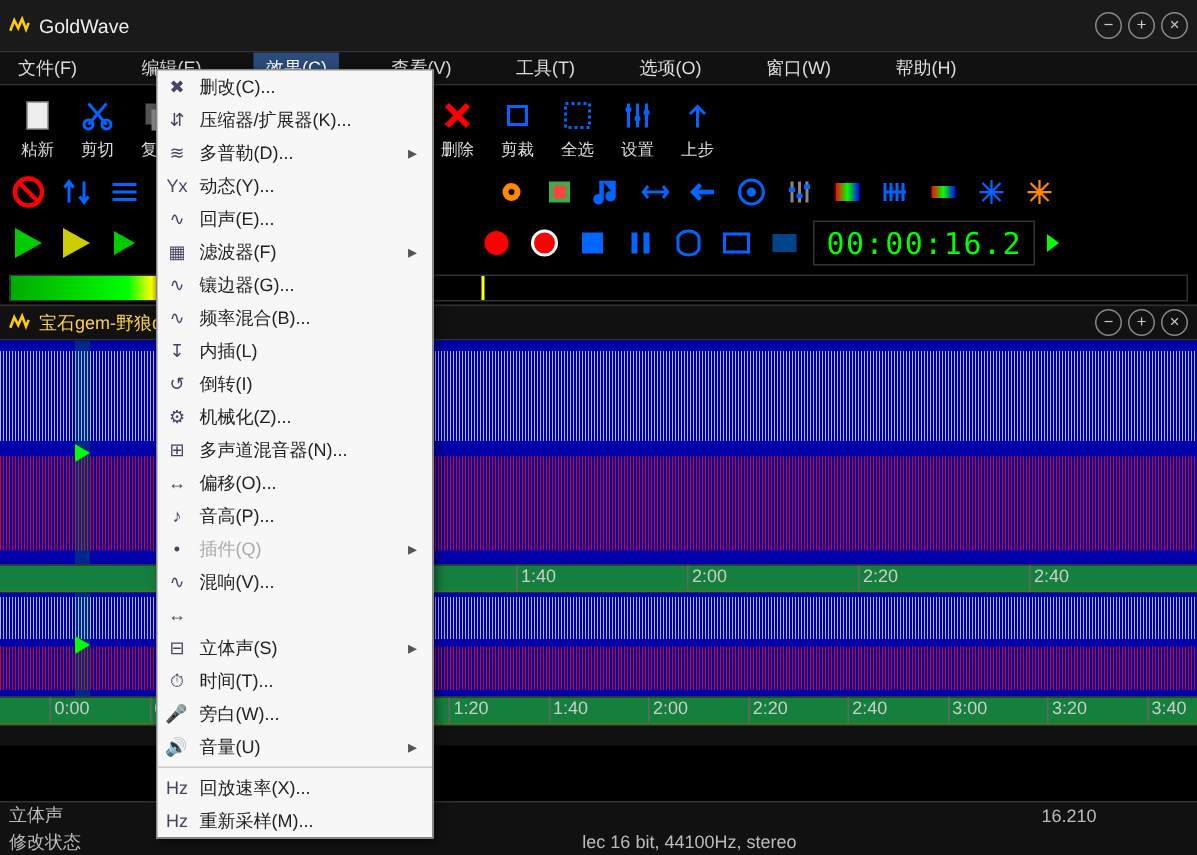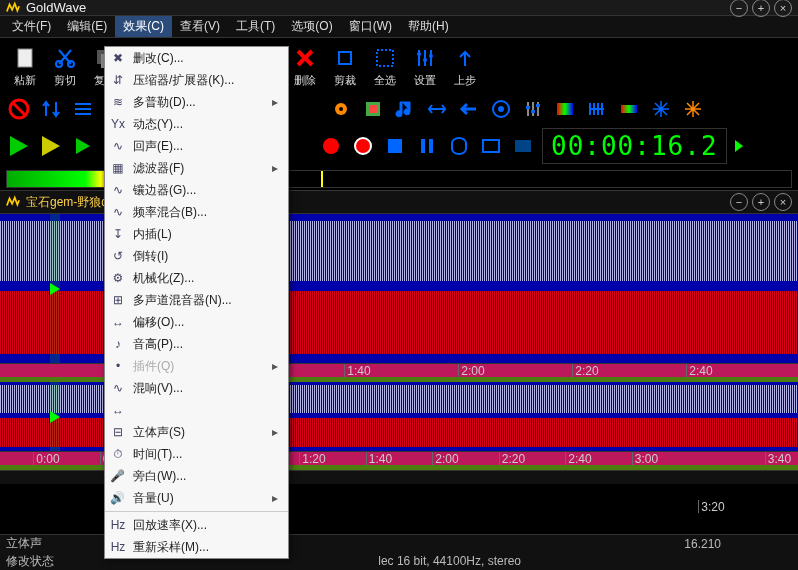--- a/index.html
+++ b/index.html
@@ -1,48 +1,48 @@
 <!DOCTYPE html>
 <html><head>
 <meta charset="utf-8">
 <style>
 * { margin:0; padding:0; box-sizing:border-box; font-family:"Microsoft YaHei",Arial,sans-serif; font-size:12px; }
 body { background:#000; color:#ccc; width:798px; height:570px; overflow:hidden; position:relative; }
-.titlebar { height:16px; background:#1a1a1a; display:flex; align-items:center; padding:0 6px; border-bottom:1px solid #333; }
+.titlebar { height:35px; background:#1a1a1a; display:flex; align-items:center; padding:0 6px; border-bottom:1px solid #333; }
 .titlebar .logo { width:14px; height:14px; margin-right:6px; }
 .titlebar .title { flex:1; color:#eee; font-size:13px; }
 .winbtns { display:flex; gap:4px; }
 .winbtn { width:18px; height:18px; border:1px solid #888; border-radius:50%; display:flex; align-items:center; justify-content:center; color:#ccc; font-size:11px; cursor:pointer; }
-.menubar { height:22px; background:#111; display:flex; align-items:center; padding:0 4px; border-bottom:1px solid #333; }
+.menubar { height:22px; background:#111; display:flex; align-items:center; padding:0 4px; border-bottom:1px solid #333;gap:27px; }
 .menubar .mi { padding:2px 8px; color:#ddd; cursor:pointer; }
 .menubar .mi.active { background:#2b4b7a; color:#fff; }
 .toolbar { background:#000; padding:4px 6px; display:flex; flex-wrap:wrap; gap:2px; align-items:flex-start; }
 .tbtn { width:38px; height:48px; display:flex; flex-direction:column; align-items:center; justify-content:center; gap:2px; cursor:pointer; }
 .tbtn .ic { width:26px; height:26px; display:flex; align-items:center; justify-content:center; }
 .tbtn .lbl { font-size:11px; color:#ddd; }
 .toolrow2 { display:flex; gap:6px; padding:2px 6px; align-items:center; flex-wrap:wrap; }
 .ib { width:26px; height:26px; display:flex; align-items:center; justify-content:center; cursor:pointer; }
 .transport { display:flex; gap:6px; padding:4px 6px; align-items:center; }
-.timedisp { font-family:monospace; font-size:26px; color:#0f0; background:#000; border:1px solid #333; padding:2px 8px; letter-spacing:1px; }
+.timedisp { font-family:monospace; font-size:20px; color:#0f0; background:#000; border:1px solid #333; padding:2px 8px; letter-spacing:1px; }
 .levelbar { height:18px; margin:2px 6px; background:linear-gradient(90deg,#0a0 0%,#0f0 10%,#ff0 12%,#000 14%,#000 100%); border:1px solid #333; position:relative; }
 .levelbar .mk { position:absolute; left:40%; top:0; width:2px; height:100%; background:#ff0; }
 .dochdr { height:24px; background:#111; display:flex; align-items:center; padding:0 6px; border-top:1px solid #333; border-bottom:1px solid #333; }
 .dochdr .docico { width:14px; height:14px; margin-right:6px; }
 .dochdr .doctitle { flex:1; color:#ffd24a; font-size:12px; }
 .wave { position:relative; height:150px; background:#0000aa; margin:0 0 0 0; border-bottom:1px solid #333; overflow:hidden; }
 .wave.small { height:70px; }
 .wave .noise { position:absolute; inset:0; }
 .wave .noise.white { background:repeating-linear-gradient(90deg,#fff 0 1px,transparent 1px 2px); opacity:.7; top:5%; height:40%; }
 .wave .noise.red { background:repeating-linear-gradient(90deg,#f00 0 1px,transparent 1px 2px); opacity:.85; top:52%; height:42%; }
 .wave .playhead { position:absolute; top:0; bottom:0; width:10px; background:rgba(0,255,0,.15); left:50px; }
 .wave .playhead::after { content:""; position:absolute; left:0; top:50%; border:6px solid transparent; border-left:10px solid #0f0; transform:translateY(-50%); }
-.ruler { height:18px; background:#be185d; color:#ccc; font-size:10px; display:flex; align-items:center; position:relative; border-bottom:5px solid #4d7c0f; }
+.ruler { height:18px; background:#15803d; color:#ccc; font-size:10px; display:flex; align-items:center; position:relative; border-bottom:1px solid #4d7c0f; }
 .ruler .tk { position:absolute; top:0; height:100%; border-left:1px solid #666; padding-left:2px; }
 .statusbar { position:absolute; left:0; right:0; bottom:0; height:36px; background:#111; border-top:1px solid #333; display:flex; flex-direction:column; }
-.statusbar .row { display:flex; align-items:center; height:18px; gap:11px; padding:0 6px; font-size:11px; color:#bbb; }
+.statusbar .row { display:flex; align-items:center; height:18px; gap:1px; padding:0 6px; font-size:11px; color:#bbb; }
 .dropdown { position:absolute; left:104px; top:46px; width:185px; background:#f7f7f7; border:1px solid #888; box-shadow:2px 2px 6px rgba(0,0,0,.5); z-index:50; }
 .dropdown .di { display:flex; align-items:center; height:22px; padding:0 10px 0 4px; color:#222; cursor:pointer; gap:6px; }
 .dropdown .di .dic { width:18px; height:18px; display:flex; align-items:center; justify-content:center; color:#446; }
 .dropdown .di .dlbl { flex:1; white-space:nowrap; }
 .dropdown .di .arr { color:#555; }
 .dropdown .di.disabled { color:#aaa; }
 .dropdown hr { border:0; border-top:1px solid #ccc; margin:2px 0; }
 .scrollh { height:14px; background:#111; border-top:1px solid #333; }
 </style>
 </head>
@@ -367,21 +367,21 @@
     <div class="tk" style="left: 4.16667%;">0:00</div>
     <div class="tk" style="left: 12.5%;">0:20</div>
     <div class="tk" style="left: 20.8333%;">0:40</div>
     <div class="tk" style="left: 29.1667%;">1:00</div>
     <div class="tk" style="left: 37.5%;">1:20</div>
     <div class="tk" style="left: 45.8333%;">1:40</div>
     <div class="tk" style="left: 54.1667%;">2:00</div>
     <div class="tk" style="left: 62.5%;">2:20</div>
     <div class="tk" style="left: 70.8333%;">2:40</div>
     <div class="tk" style="left: 79.1667%;">3:00</div>
-    <div class="tk" style="left: 87.5%; margin-top: 48px;">3:20</div>
+    <div class="tk" style="left: 87.5%;">3:20</div>
     <div class="tk" style="left: 95.8333%;">3:40</div>
   </div>
 <div class="scrollh"></div>
 
 <div class="statusbar">
   <div class="row">
     <span>立体声</span>
     <span style="flex:1"></span>
     <span style="width:120px"></span>
     <span>16.210</span>

